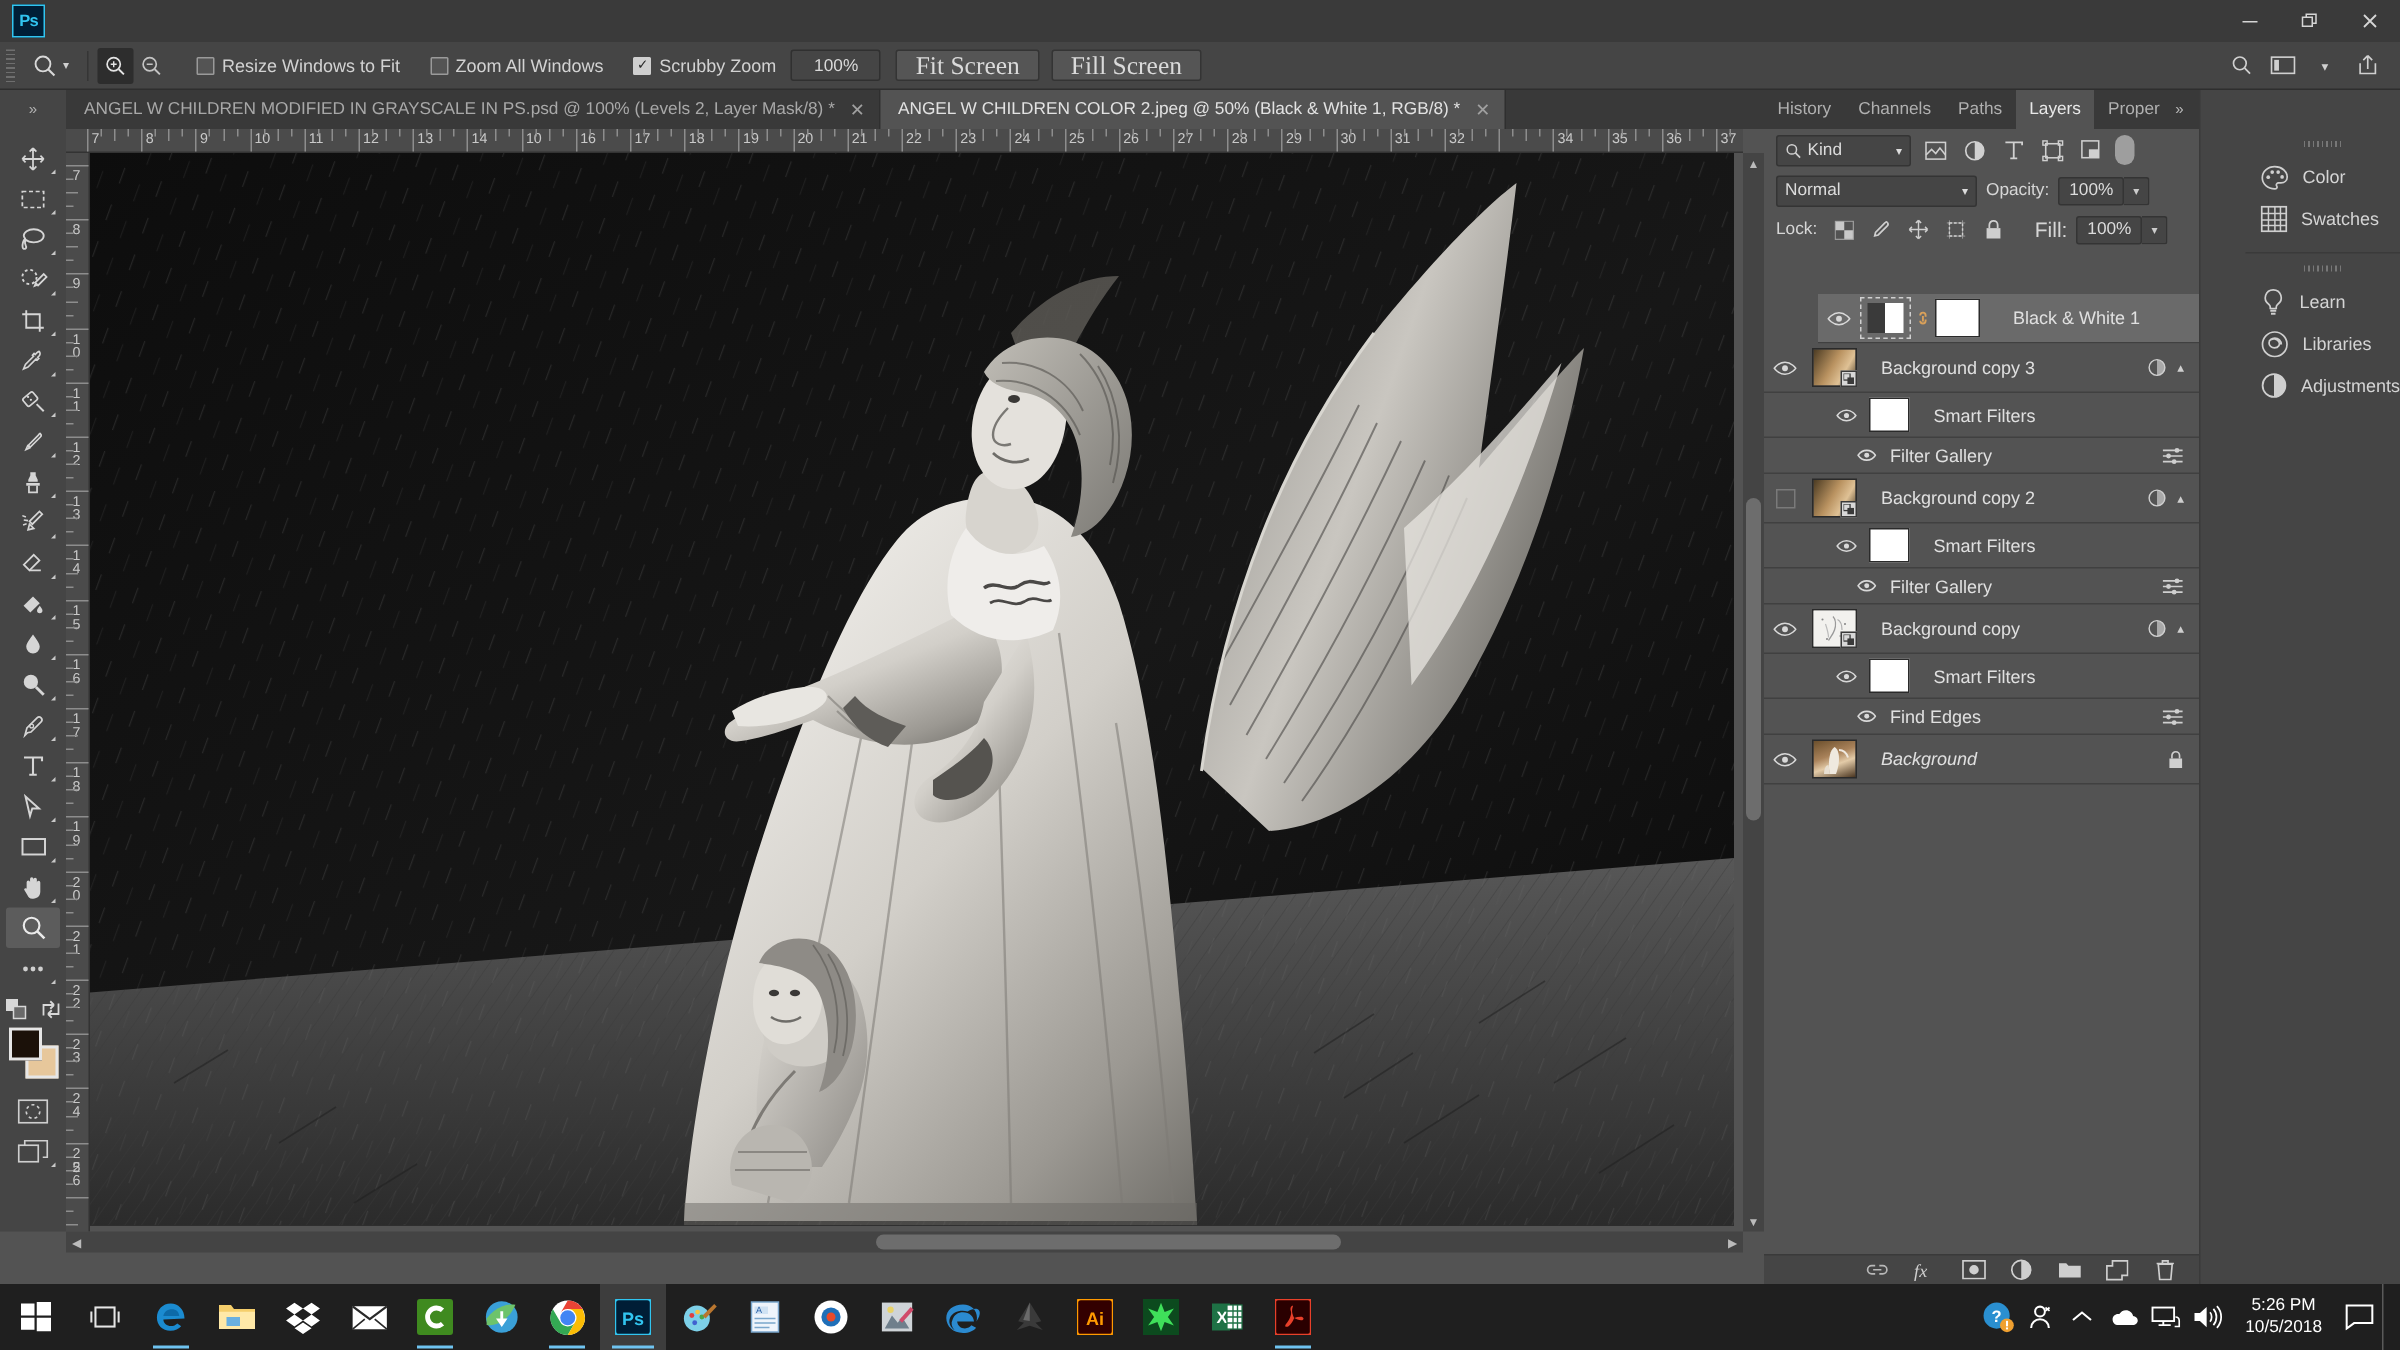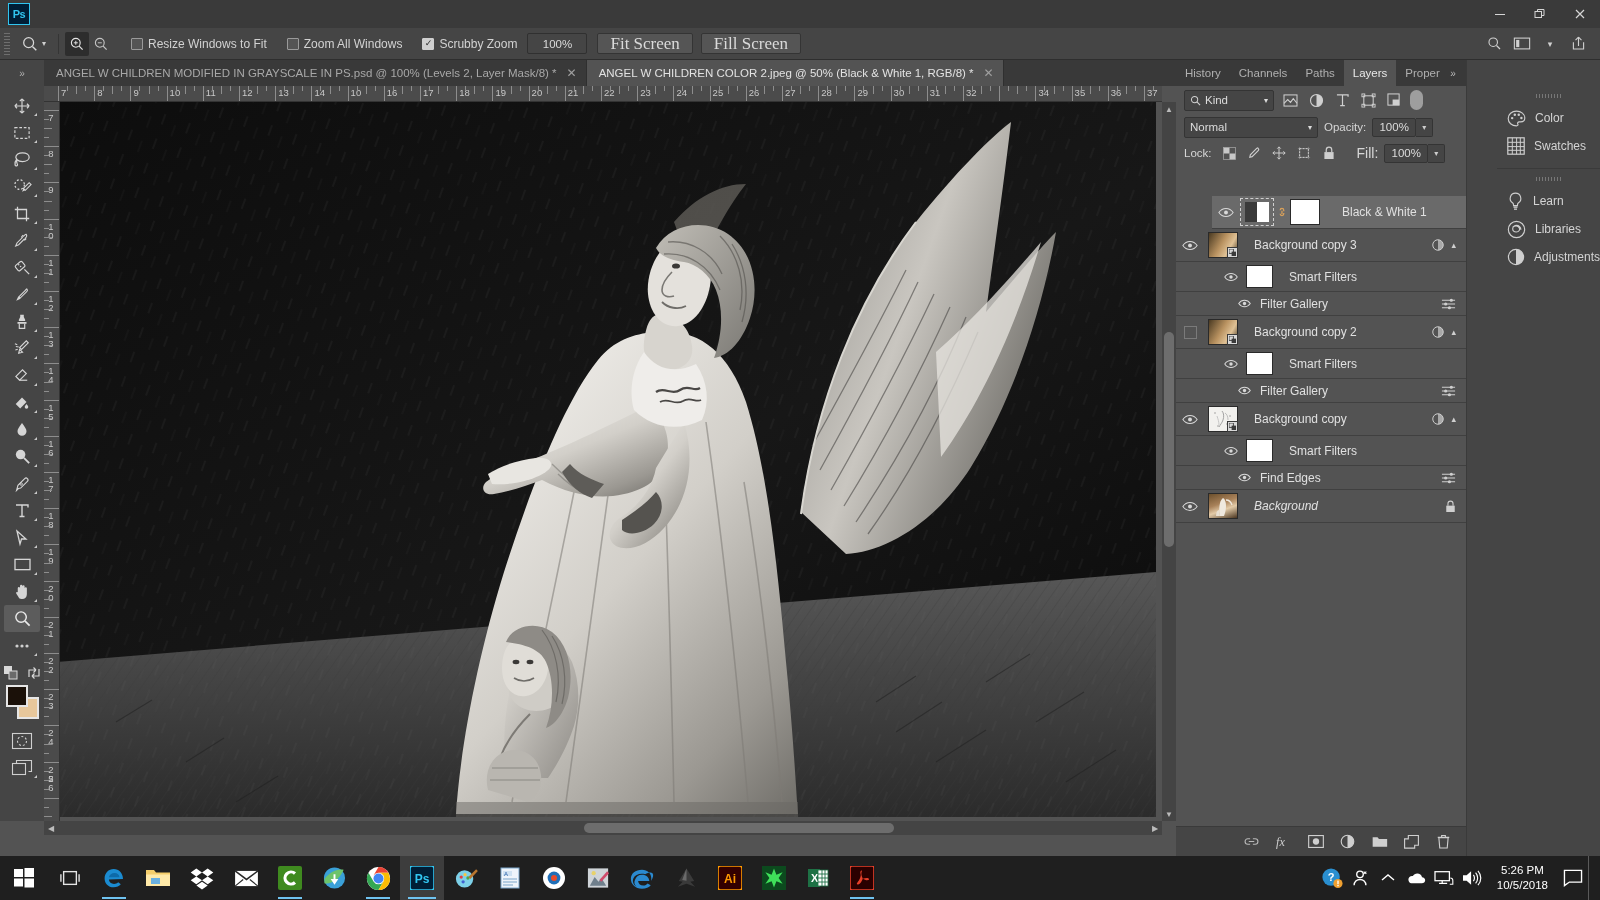--- a/index.html
+++ b/index.html
@@ -212,21 +212,21 @@
   .so-badge { position: absolute; right: -1px; bottom: -1px; width: 11px; height: 11px;
     background: #d8d8d8; border: 1px solid #3a3a3a; display:flex; align-items:center; justify-content:center; }
   .linkico { width: 14px; display: flex; align-items: center; justify-content: center; color: #d09a4a; }
   .subrow { display: flex; align-items: center; height: 30px; border-bottom: 1px solid #404040;
     padding-left: 48px; }
   .subrow2 { display: flex; align-items: center; height: 24px; border-bottom: 1px solid #404040;
     padding-left: 62px; }
   .fxright { margin-left: auto; padding-right: 10px; display: flex; align-items: center; gap: 6px; }
 
   .layerfooter {
-    position: absolute; left: 0; right: 0; bottom: 0; height: 30px;
+    position: absolute; left: 0; right: 0; bottom: 0; height: 20px;
     background: #454545; display: flex; align-items: center;
     justify-content: flex-end; gap: 15px; padding-right: 14px;
     border-top: 1px solid #3a3a3a;
   }
   .fticon { width: 17px; height: 17px; display: flex; align-items: center; justify-content: center; color: #cfcfcf; }
 
   
   .rightdock {
     position: absolute; left: 1466px; top: 60px; width: 134px; height: 796px;
     background: #454545; border-left: 1px solid #3a3a3a;

